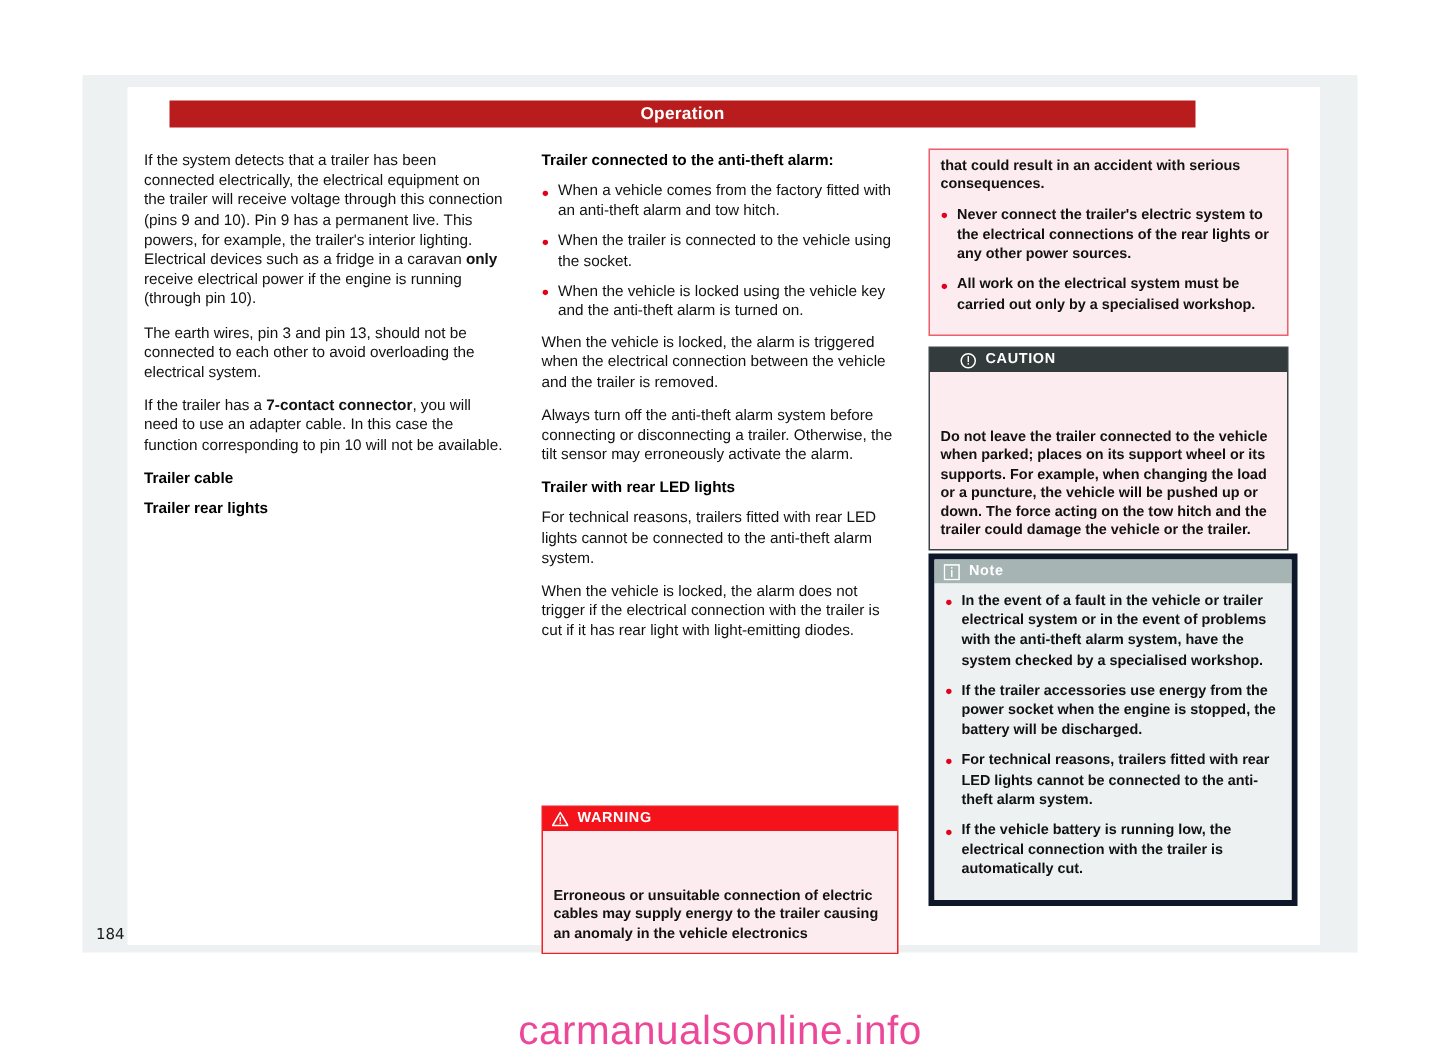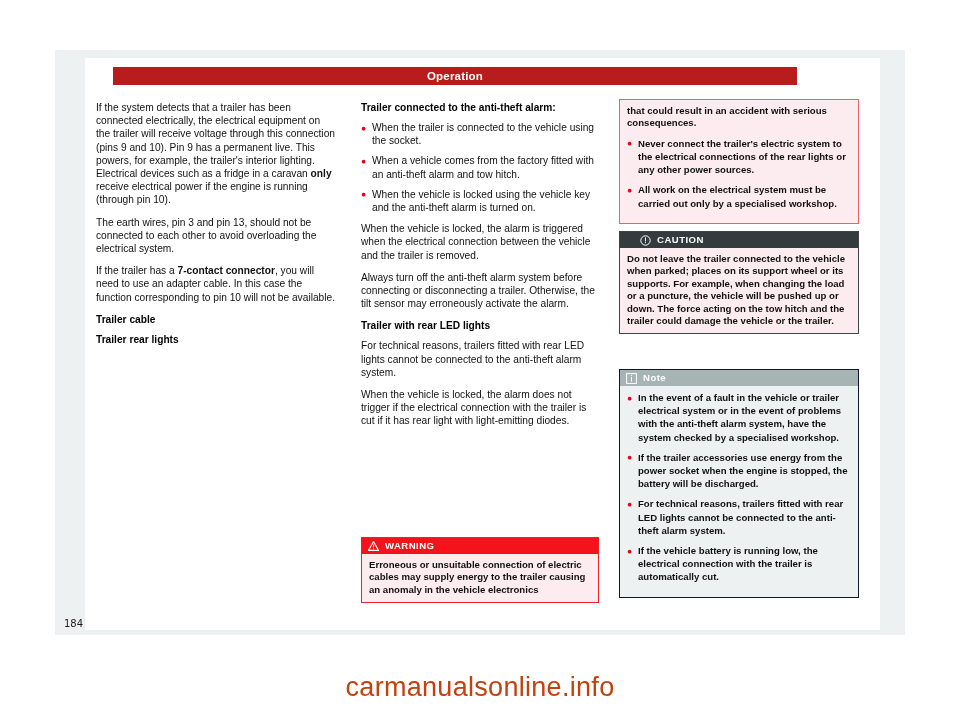--- a/index.html
+++ b/index.html
@@ -132,40 +132,40 @@
     gap: 6px;
   }
   .box-body {
     font-size: 9.6px;
     line-height: 12.4px;
     font-weight: bold;
     padding: 5px 7px 6px 7px;
     color: #111;
   }
   .box-body p { margin: 0 0 7px 0; }
-  .box-body p:last-child { margin-bottom: 0; }
+  .box-body p:last-child { margin-bottom: 0; margin-top: 33px; }
   .box-body ul.bullets { margin-bottom: 0; }
   .box-body ul.bullets li { margin-bottom: 7px; }
 
   
   .box.warning { border: 1px solid #ec2227; }
   .box.warning .box-head { background: #f4131b; }
   .box.warning .box-body { background: #fdecef; }
 
   
   .box.warning-cont { border: 1px solid #ec5f6b; background: #fdecef; }
   .box.warning-cont .box-body { background: transparent; }
 
   
   .box.caution { border: 1px solid #3b4446; }
   .box.caution .box-head { background: #333b3d; padding-left: 20px; }
   .box.caution .box-body { background: #fdecef; }
 
   
-  .box.note { border: 1px solid #0f172a; }
+  .box.note { border: 4px solid #0f172a; }
   .box.note .box-head { background: #a6b4b4; }
   .box.note .box-body { background: #eef1f1; }
 
   
   .icon { display: inline-block; flex: 0 0 auto; line-height: 0; }
   .icon svg { display: block; }
 
   
   #folio {
     position: absolute;
@@ -177,21 +177,21 @@
   }
 
   
   #watermark {
     position: absolute;
     left: 0;
     top: 672px;
     width: 960px;
     text-align: center;
     font-size: 27px;
-    color: #c2410c;
+    color: #ec4899;
     font-family: "Liberation Sans", sans-serif;
     letter-spacing: .3px;
   }
 </style>
 </head>
 <body>
 
 <div id="screen">
 
   <div id="page-mat"></div>
@@ -210,22 +210,22 @@
     <h3 class="subhead">Trailer cable</h3>
 
     <h3 class="subhead">Trailer rear lights</h3>
   </div>
 
   <div class="col" id="col-mid">
 
     <h3 class="subhead first">Trailer connected to the anti-theft alarm:</h3>
 
     <ul class="bullets">
+      <li>When a vehicle comes from the factory fitted with an anti-theft alarm and tow hitch.</li>
       <li>When the trailer is connected to the vehicle using the socket.</li>
-      <li>When a vehicle comes from the factory fitted with an anti-theft alarm and tow hitch.</li>
       <li>When the vehicle is locked using the vehicle key and the anti-theft alarm is turned on.</li>
     </ul>
 
     <p class="body" style="margin-top:8px">When the vehicle is locked, the alarm is triggered when the electrical connection between the vehicle and the trailer is removed.</p>
     <p class="body">Always turn off the anti-theft alarm system before connecting or disconnecting a trailer. Otherwise, the tilt sensor may erroneously activate the alarm.</p>
 
     <h3 class="subhead">Trailer with rear LED lights</h3>
     <p class="body">For technical reasons, trailers fitted with rear LED lights cannot be connected to the anti-theft alarm system.</p>
     <p class="body">When the vehicle is locked, the alarm does not trigger if the electrical connection with the trailer is cut if it has rear light with light-emitting diodes.</p>
   </div>

